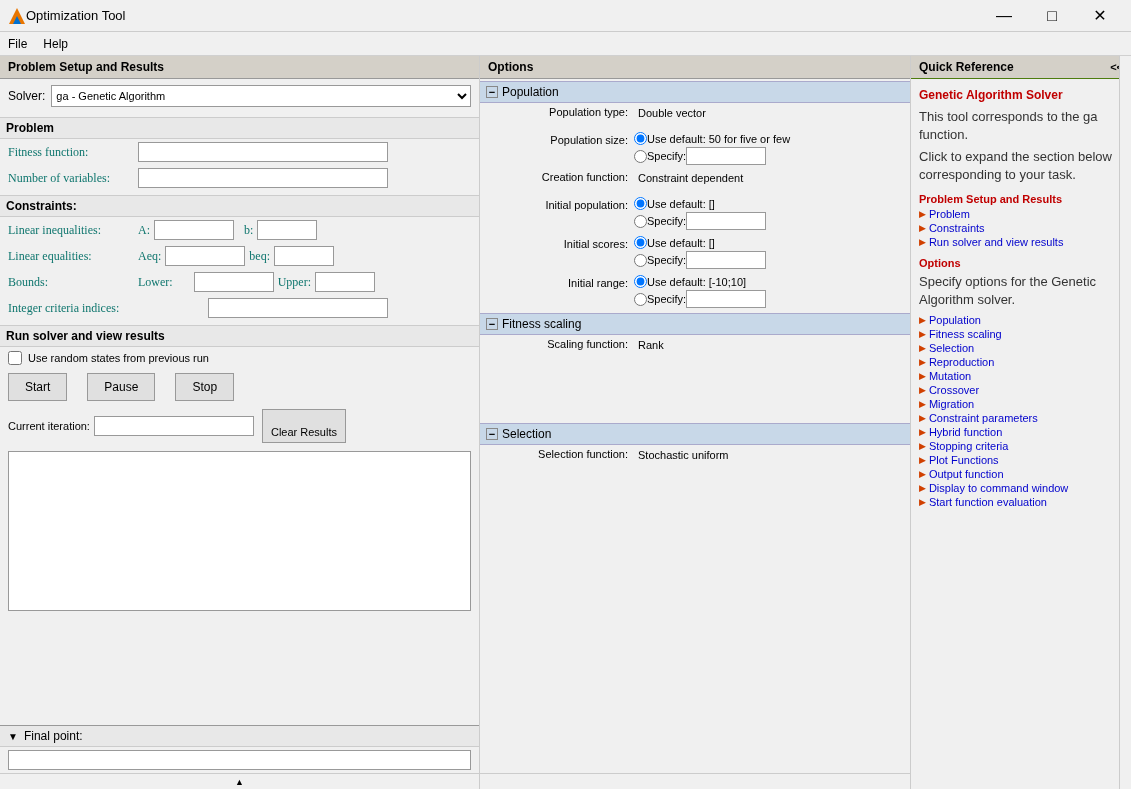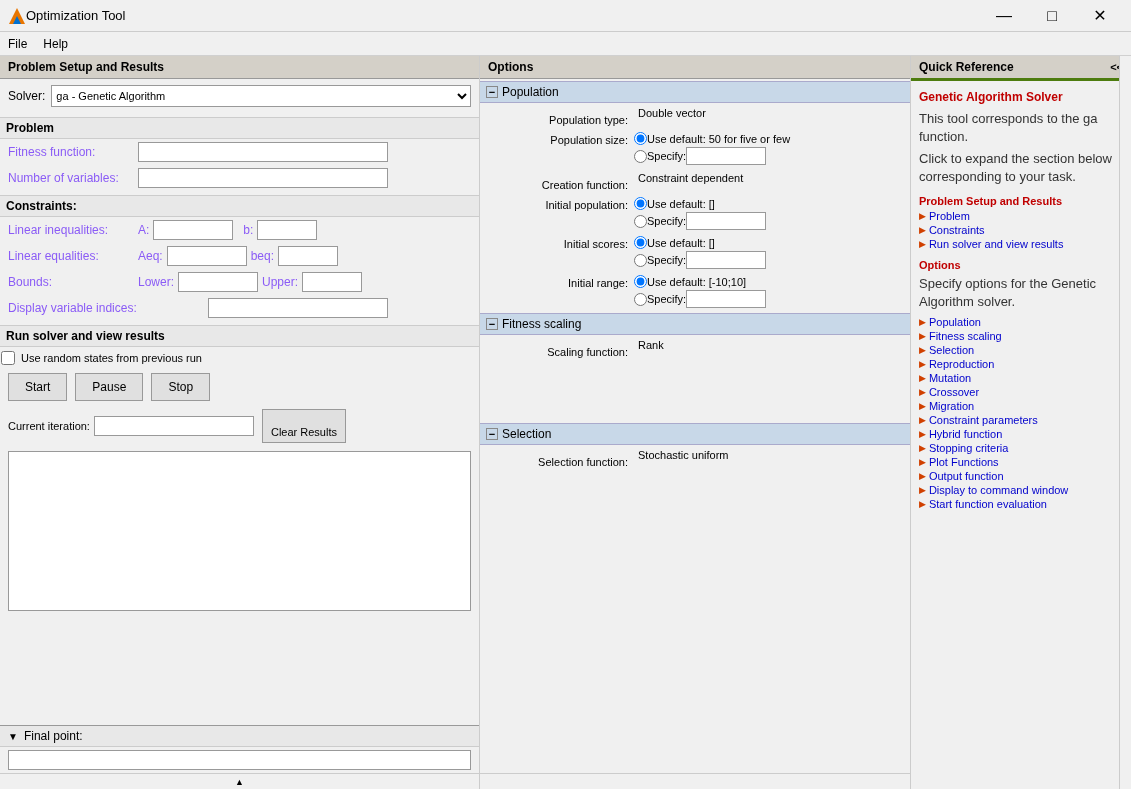--- a/index.html
+++ b/index.html
@@ -21,49 +21,49 @@
     
     #left-panel { width: 480px; background: #f0f0f0; border-right: 1px solid #ccc; display: flex; flex-direction: column; overflow: hidden; }
     #left-header { background: #d4d0c8; padding: 4px 8px; font-weight: bold; font-size: 12px; border-bottom: 1px solid #999; }
 
     
     #mid-panel { flex: 1; background: #f0f0f0; border-right: 1px solid #ccc; display: flex; flex-direction: column; overflow: hidden; }
     #mid-header { background: #d4d0c8; padding: 4px 8px; font-weight: bold; font-size: 12px; border-bottom: 1px solid #999; }
 
     
     #right-panel { width: 220px; background: #f0f0f0; display: flex; flex-direction: column; overflow: hidden; }
-    #right-header { background: #d4d0c8; padding: 4px 8px; font-weight: bold; font-size: 12px; border-bottom: 3px solid #4d7c0f; display: flex; justify-content: space-between; align-items: center; }
+    #right-header { background: #d4d0c8; padding: 4px 8px; font-weight: bold; font-size: 12px; border-bottom: 1px solid #4d7c0f; display: flex; justify-content: space-between; align-items: center; }
 
     
     .form-row { display: flex; align-items: center; padding: 3px 8px; }
-    .form-label { color: #8b5cf6; white-space: nowrap; }
+    .form-label { color: #0f766e; white-space: nowrap; font-family: Liberation Serif, serif; }
     .form-input { border: 1px solid #999; background: white; height: 20px; font-size: 11px; padding: 0 2px; }
 
     
     .section-header { background: #e8e8e8; padding: 3px 6px; font-weight: bold; font-size: 12px; border-top: 1px solid #ccc; border-bottom: 1px solid #ccc; margin-top: 4px; }
 
     
     #solver-row { display: flex; align-items: center; padding: 6px 8px; gap: 6px; }
     #solver-label { font-size: 12px; white-space: nowrap; }
     #solver-select { flex: 1; height: 22px; font-size: 11px; border: 1px solid #999; background: white; }
 
     
     .btn { background: #e0e0e0; border: 1px solid #999; height: 28px; padding: 0 16px; cursor: pointer; font-size: 12px; }
 
     
-    .checkbox-row { display: flex; align-items: center; padding: 4px 1px; gap: 6px; font-size: 11px; }
+    .checkbox-row { display: flex; align-items: center; padding: 4px 8px; gap: 6px; font-size: 11px; }
     input[type="checkbox"] { width: 14px; height: 14px; }
 
     
     #results-area { margin: 4px 8px; border: 1px solid #999; background: white; flex: 1; min-height: 140px; overflow: auto; }
 
     
     .options-section { margin: 2px 0; }
     .options-section-header { background: #c8d8e8; padding: 3px 6px; font-size: 12px; display: flex; align-items: center; gap: 4px; border-bottom: 1px solid #aac; border-top: 1px solid #aac; }
-    .options-row { display: flex; align-items: flex-end; padding: 3px 8px; gap: 6px; min-height: 22px; }
+    .options-row { display: flex; align-items: flex-start; padding: 3px 8px; gap: 6px; min-height: 22px; }
     .options-label { width: 140px; white-space: nowrap; font-size: 11px; text-align: right; flex-shrink: 0; }
     .options-value { font-size: 11px; background: white; border: 1px solid #999; padding: 1px 4px; height: 20px; min-width: 80px; }
     .radio-group { display: flex; flex-direction: column; gap: 2px; }
     .radio-row { display: flex; align-items: center; font-size: 11px; }
     .radio-row input[type="radio"] { width: 13px; height: 13px; }
 
     
     #qr-content { flex: 1; overflow-y: auto; padding: 8px; font-size: 11px; }
     #qr-content::-webkit-scrollbar { width: 12px; }
     #qr-content::-webkit-scrollbar-track { background: #f0f0f0; }
@@ -94,21 +94,21 @@
     #mid-hscroll-inner::-webkit-scrollbar-track { background: #f0f0f0; }
     #mid-hscroll-inner::-webkit-scrollbar-thumb { background: #c0c0c0; border: 1px solid #999; }
     #mid-hscroll-inner > div { width: 1200px; height: 1px; }
 
     .left-bottom { border-top: 1px solid #999; padding: 0; }
 
     .current-iter-row { display: flex; align-items: center; padding: 4px 8px; gap: 4px; }
     .current-iter-label { font-size: 11px; white-space: nowrap; }
     .current-iter-input { border: 1px solid #999; background: white; height: 20px; font-size: 11px; flex: 1; max-width: 160px; }
 
-    .btn-row { display: flex; align-items: center; padding: 4px 8px; gap: 8px; }
+    .btn-row { display: flex; align-items: center; padding: 4px 8px; gap: 20px; }
 
     
     .matlab-icon { width: 18px; height: 18px; }
   </style>
 </head>
 <body>
 
 <div id="titlebar">
   <div class="matlab-icon">
     <svg viewBox="0 0 18 18" xmlns="http://www.w3.org/2000/svg">
@@ -164,27 +164,27 @@
       </div>
       <div class="form-row">
         <span class="form-label" style="width:130px;">Linear equalities:</span>
         <span class="form-label" style="margin-right:4px;">Aeq:</span>
         <input type="text" class="form-input" style="width: 80px;">
         <span class="form-label" style="margin-left:4px;margin-right:4px;">beq:</span>
         <input type="text" class="form-input" style="width: 60px;">
       </div>
       <div class="form-row">
         <span class="form-label" style="width:130px;">Bounds:</span>
-        <span class="form-label" style="margin-right:4px;">Lower:</span>
+        <span class="form-label" style="margin-right:21px;">Lower:</span>
         <input type="text" class="form-input" style="width: 80px;">
         <span class="form-label" style="margin-left:4px;margin-right:4px;">Upper:</span>
         <input type="text" class="form-input" style="width: 60px;">
       </div>
       <div class="form-row">
-        <span class="form-label" style="width:200px;">Display variable indices:</span>
+        <span class="form-label" style="width:200px;">Integer criteria indices:</span>
         <input type="text" class="form-input" style="width: 180px;">
       </div>
 
       <div class="section-header">Run solver and view results</div>
 
       <div class="checkbox-row">
         <input type="checkbox" style="">
         <span>Use random states from previous run</span>
       </div>
 

